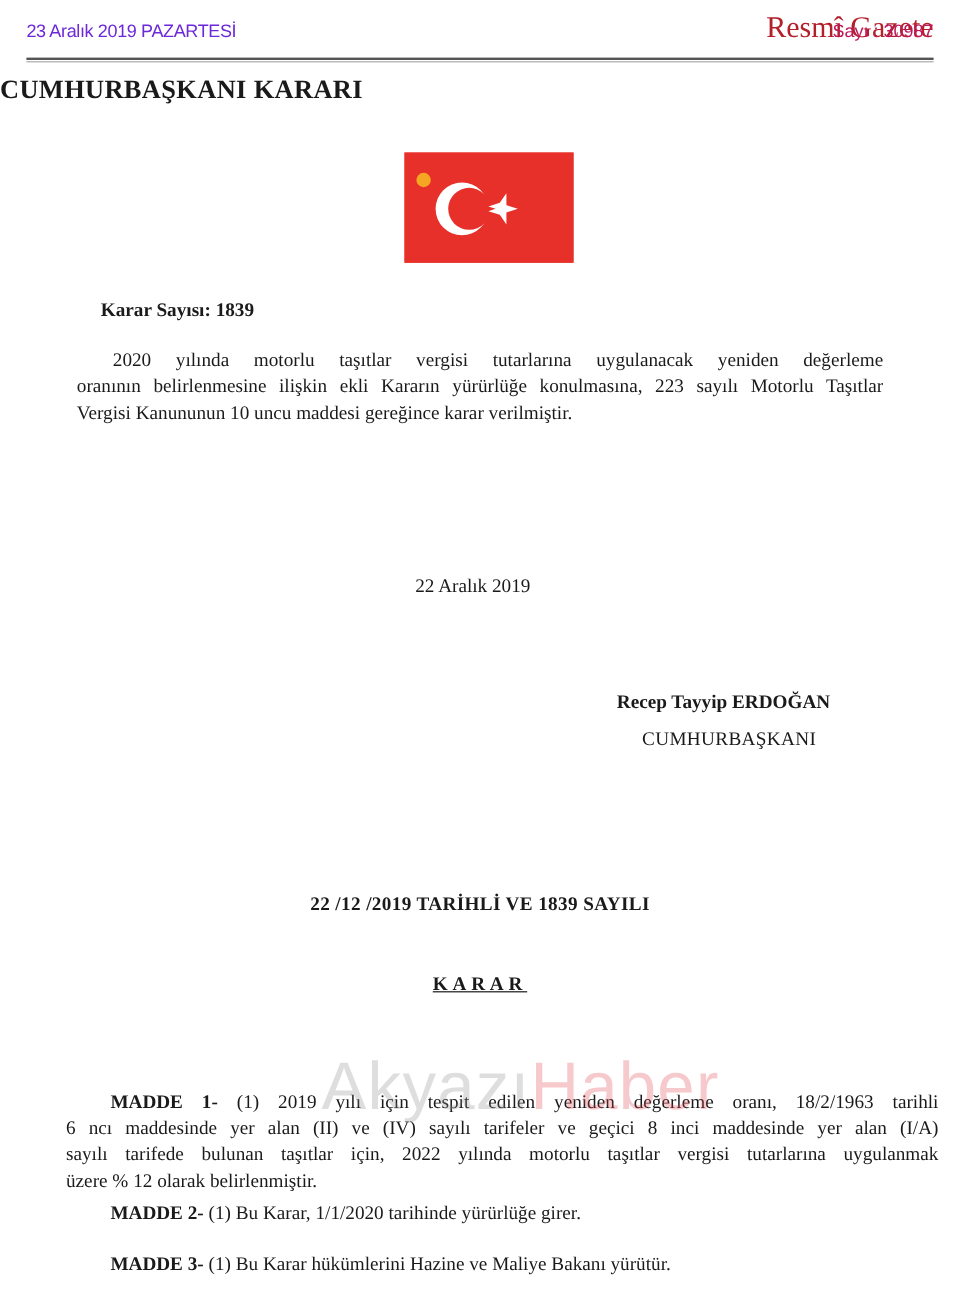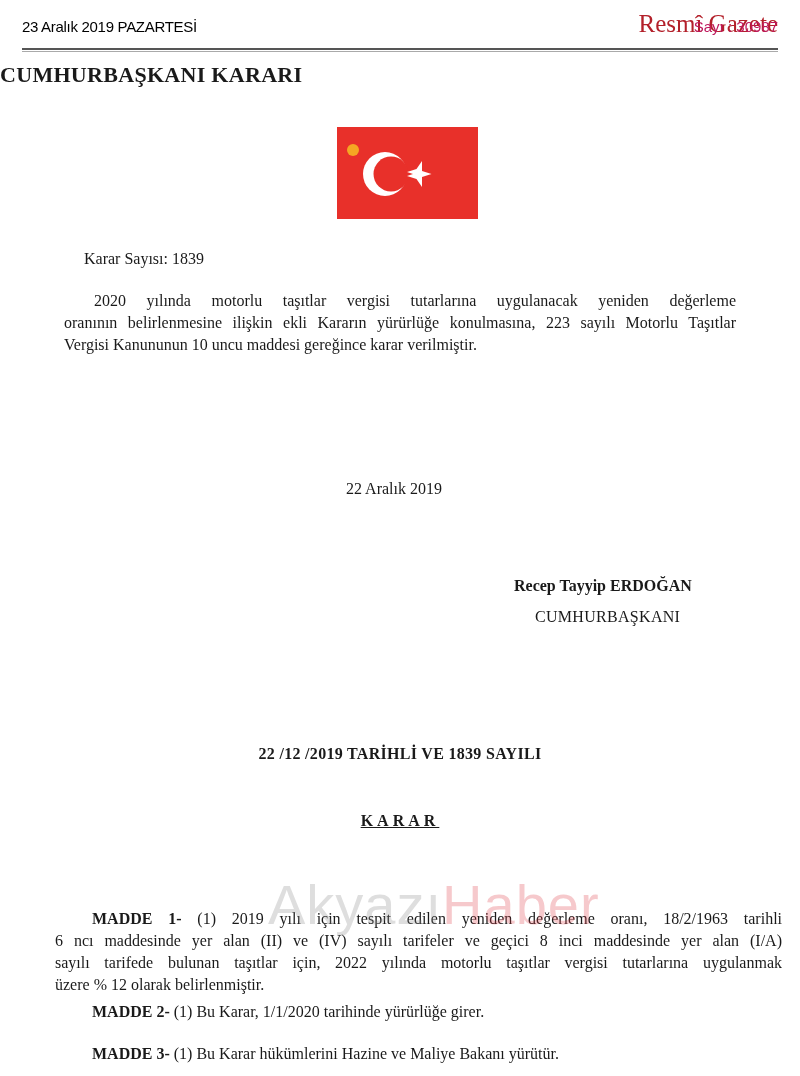--- a/index.html
+++ b/index.html
@@ -6,21 +6,21 @@
   body {
     width: 800px; height: 1076px; overflow: hidden; position: relative;
     background: #ffffff; color: #1a1a1a;
     font-family: "Liberation Serif", serif;
   }
   .header {
     position: absolute; left: 22px; right: 22px; top: 8px; height: 40px;
   }
   .header .date {
     position: absolute; left: 0; top: 10px;
-    font-family: "Liberation Sans", sans-serif; font-size: 15px; color: #000000;
+    font-family: "Liberation Sans", sans-serif; font-size: 15px; color: #6d28d9;
     letter-spacing: -0.3px;
   }
   .header .masthead {
     position: absolute; left: 0; right: 0; top: 2px; text-align: right;
     font-family: "Liberation Serif", serif; font-size: 25px; color: #b3202a;
   }
   .header .issue {
     position: absolute; right: 0; top: 10px;
     font-family: "Liberation Sans", sans-serif; font-size: 15px; color: #be185d;
   }
@@ -31,21 +31,21 @@
   .doc-title {
     position: absolute; left: 0; right: 0; top: 62px; text-align: left;
     font-weight: bold; font-size: 22px; color: #1a1a1a; letter-spacing: 0.3px;
   }
   .flag {
     position: absolute; left: 337px; top: 127px; width: 141px; height: 92px;
     background: #e8302a;
   }
   .decision-no {
     position: absolute; left: 84px; top: 250px;
-    font-weight: normal; font-size: 16px;
+    font-weight: bold; font-size: 16px;
   }
   .para {
     position: absolute; font-size: 16px; line-height: 22px; text-align: justify;
   }
   .para.intro { left: 84px; right: 64px; top: 290px; text-indent: 0; }
   .para .line { display: block; white-space: nowrap; }
   .para .line.justify { text-align: justify; text-align-last: justify; white-space: normal; }
   .date-sign {
     position: absolute; left: 346px; top: 480px; font-size: 16px;
   }

